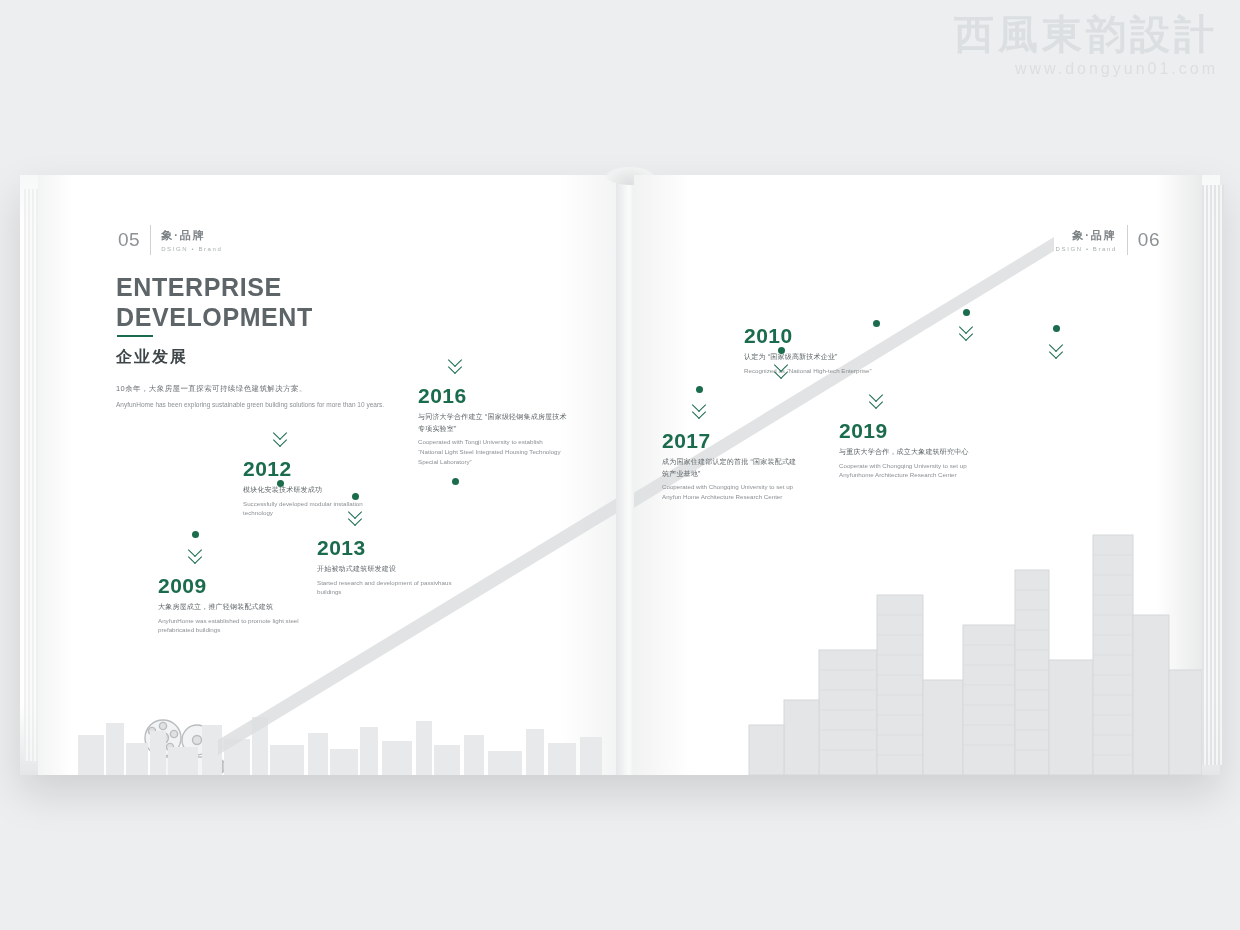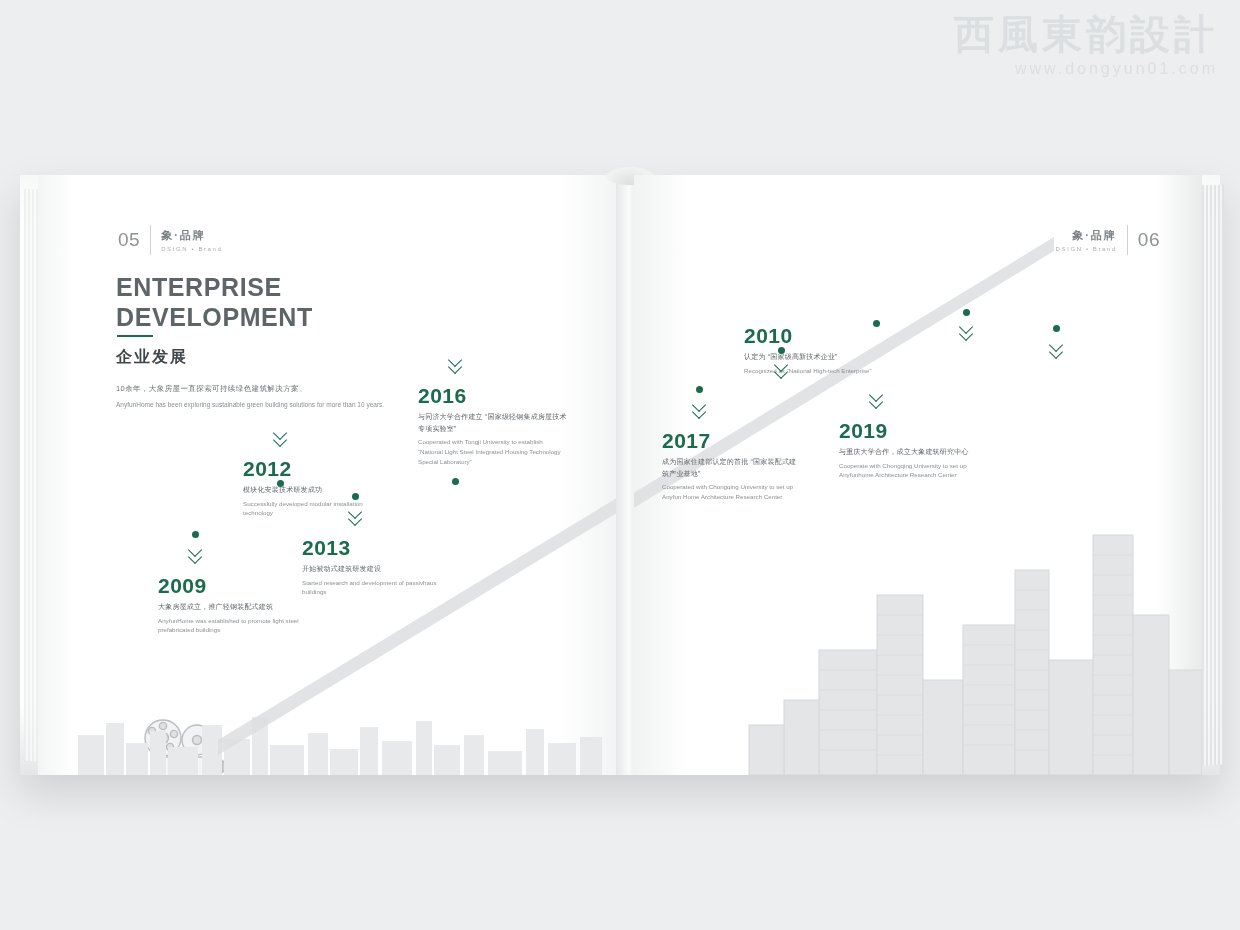--- a/index.html
+++ b/index.html
@@ -221,21 +221,21 @@
       <div class="year">2012</div>
       <div class="cn">模块化安装技术研发成功</div>
       <div class="en">Successfully developed modular installation technology</div>
     </div>
     <div class="chev" style="left:237px;top:256px;">
         <i></i>
         <i></i>
       </div>
     <div class="dot" style="left:239px;top:305px;"></div>
 
-    <div class="ms" style="left:264px;top:362px;">
+    <div class="ms" style="left:279px;top:362px;">
       <div class="year">2013</div>
       <div class="cn">开始被动式建筑研发建设</div>
       <div class="en">Started research and development of passivhaus buildings</div>
     </div>
     <div class="chev" style="left:312px;top:335px;">
         <i></i>
         <i></i>
       </div>
     <div class="dot" style="left:314px;top:318px;"></div>
 

